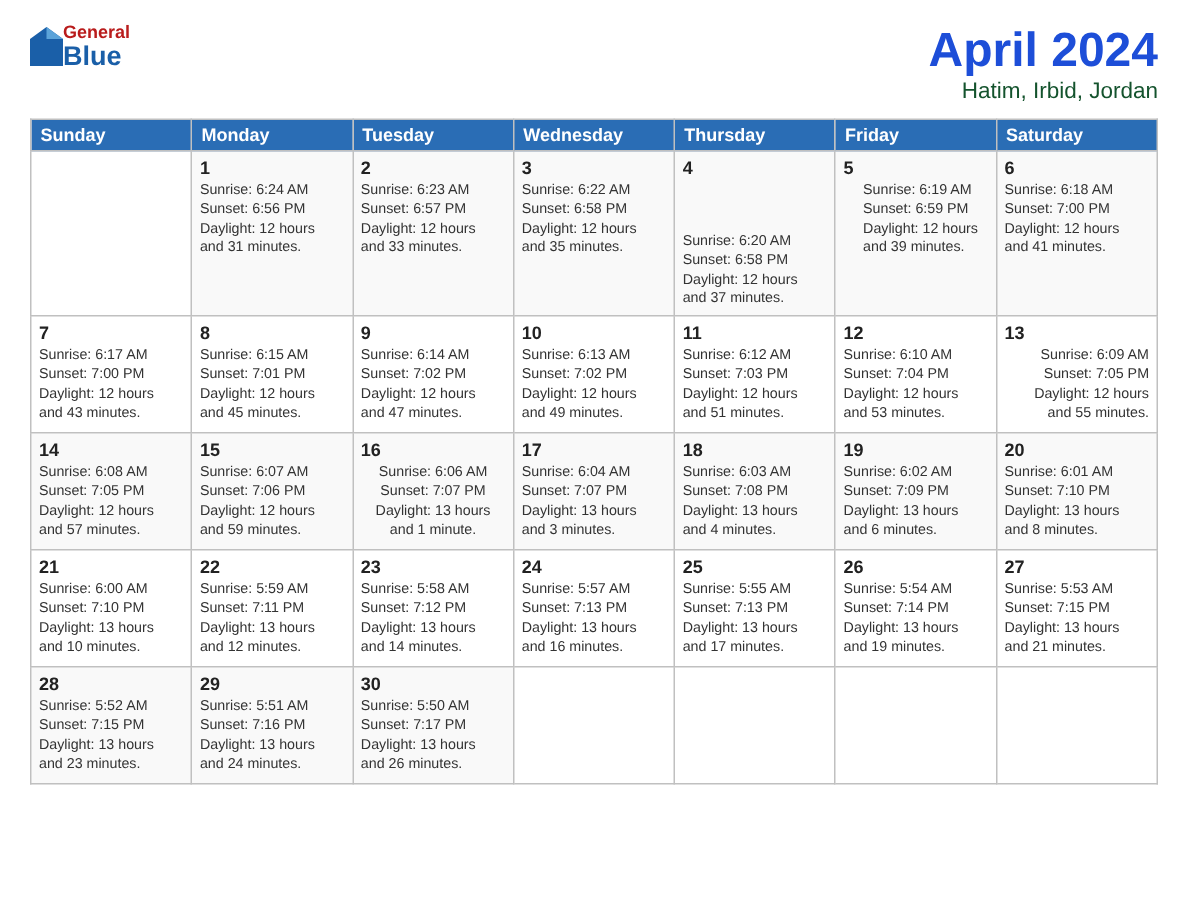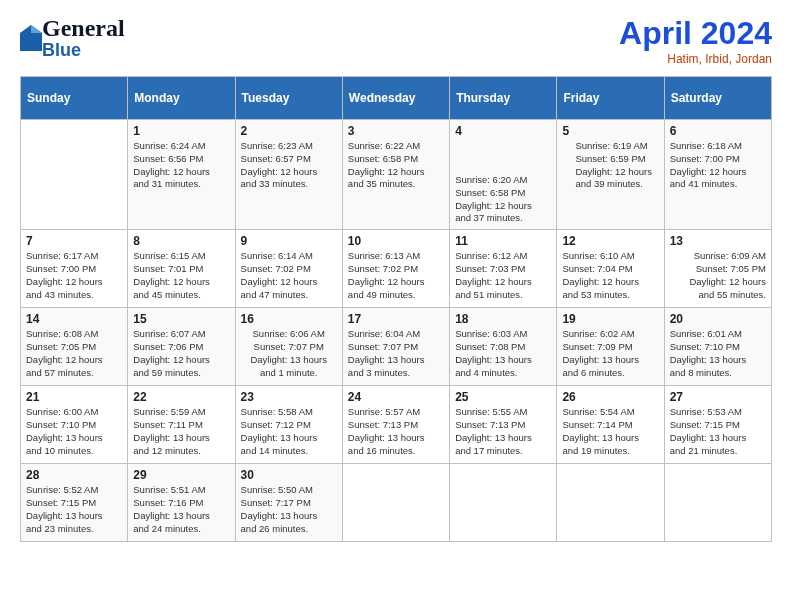--- a/index.html
+++ b/index.html
@@ -24,52 +24,51 @@
     .logo {
       display: flex;
       align-items: center;
     }
     .logo-text {
       display: flex;
       flex-direction: column;
       line-height: 1.1;
     }
     .logo-general {
-      font-size: 24px;
-      font-weight: bold;
-      color: #0f172a;
-      font-family: Liberation Serif, serif;
+      font-size: 12px;
+      font-weight: bold;
+      color: #b91c1c;
     }
     .logo-blue {
       font-size: 18px;
       font-weight: bold;
       color: #1a5fa8;
     }
     .title-area {
       text-align: right;
     }
     .month-title {
       font-size: 32px;
       font-weight: bold;
       color: #1d4ed8;
     }
     .location {
-      font-size: 12px;
-      color: #c2410c;
+      font-size: 15px;
+      color: #14532d;
     }
     table {
       width: 100%;
       border-collapse: collapse;
       table-layout: fixed;
     }
     th {
       background-color: #2a6db5;
       color: #fff;
       text-align: left;
-      padding: 14px 6px;
+      padding: 3px 6px;
       font-size: 12px;
       font-weight: bold;
       border: 1px solid #c0c0c0;
     }
     td {
       border: 1px solid #c0c0c0;
       vertical-align: top;
       padding: 4px 5px;
       font-size: 10px;
       color: #333;

